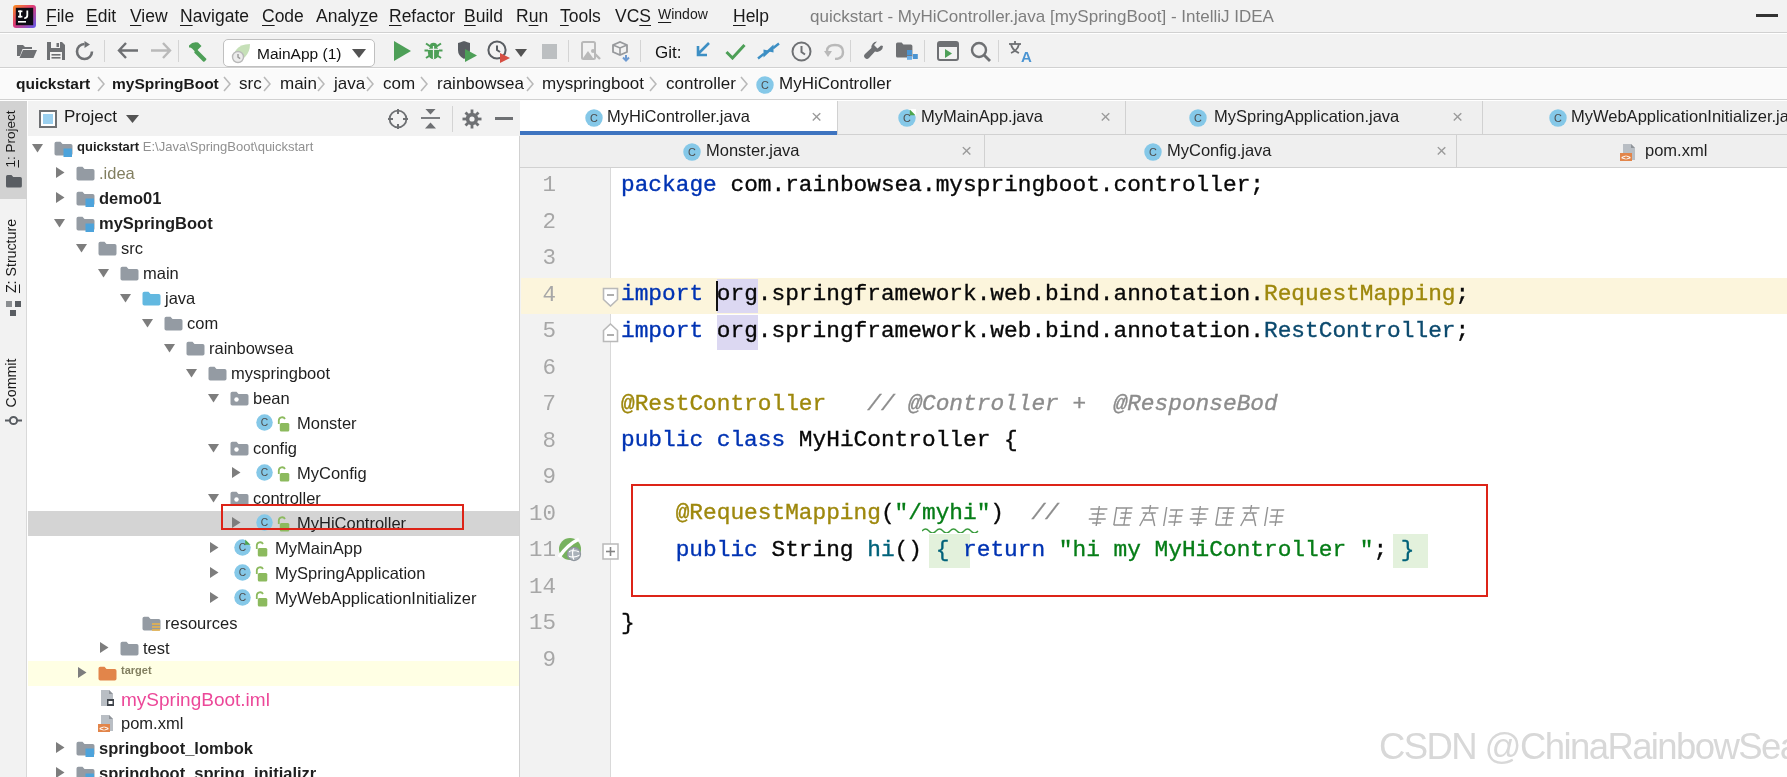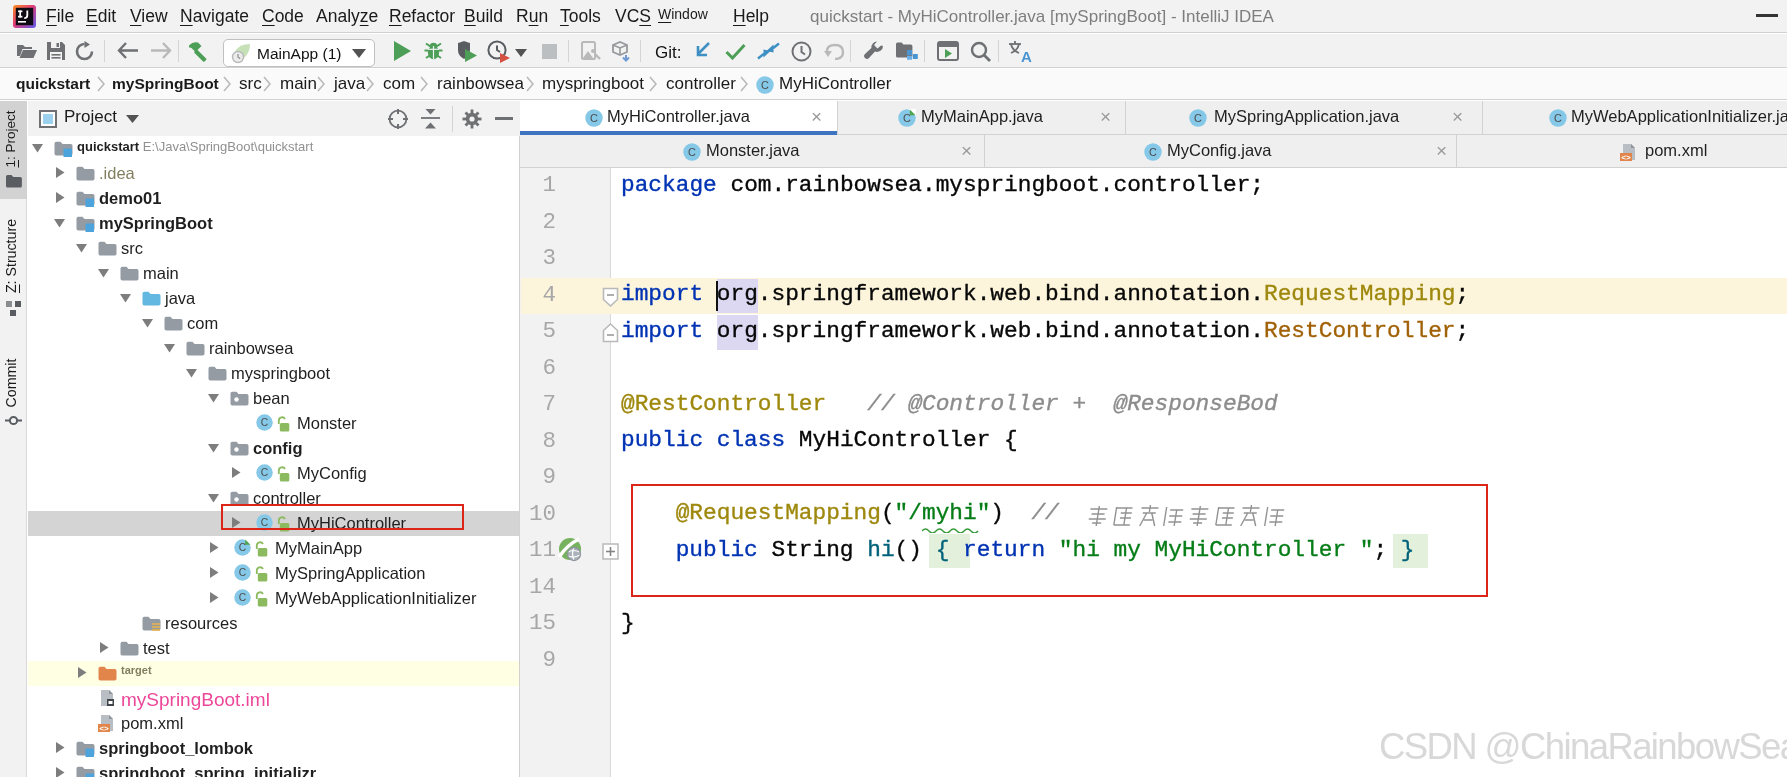--- a/index.html
+++ b/index.html
@@ -368,21 +368,21 @@
 <rect x="2.8" y="7" width="9.5" height="8.5" rx="1.5" fill="#8cba5e"></rect>
   </svg>
 <div class="ab" style="left:297px;top:413.5px;font-size:16.5px;font-weight:normal;color:#1f1f1f">Monster</div>
 <svg style="position:absolute;left:208px;top:444px" width="11" height="8.5">
     <polygon points="0,0 11,0 5.5,8.5" fill="#7d7d7d"></polygon>
   </svg>
 <svg style="position:absolute;left:230px;top:439px" width="19" height="19" viewBox="0 0 19 19">
     <path d="M0.5 4.5 q0-1.8 1.8-1.8 h4.2 l2.0 2.2 h8.2 q1.8 0 1.8 1.8 v8 q0 1.8-1.8 1.8 H2.3 q-1.8 0-1.8-1.8 z" fill="#949ba3"></path>
     <circle cx="6.5" cy="10.5" r="2.2" fill="#fff"></circle>
   </svg>
-<div class="ab" style="left:253px;top:438.5px;font-size:16.5px;font-weight:bold;color:#1f1f1f">config</div>
+<div class="ab" style="left:253px;top:438.5px;font-size:16.5px;font-weight:normal;color:#1f1f1f">config</div>
 <svg style="position:absolute;left:232px;top:467px" width="8.5" height="11">
     <polygon points="0,0 8.5,5.5 0,11" fill="#7d7d7d"></polygon>
   </svg>
 <svg style="position:absolute;left:256px;top:464px" width="17" height="17" viewBox="0 0 19 19">
     <circle cx="9.5" cy="9.5" r="9.2" fill="#85c8e8"></circle>
     <text x="9.5" y="13.8" font-family="Liberation Sans" font-size="11.5" fill="#4d4d4d" text-anchor="middle">C</text>
   </svg>
 <svg style="position:absolute;left:277px;top:466px" width="13" height="16" viewBox="0 0 13 16">
 <path d="M1.8 8 V4.4 A3.3 3.3 0 0 1 8 3" fill="none" stroke="#8cba5e" stroke-width="1.8"></path>
 <rect x="2.8" y="7" width="9.5" height="8.5" rx="1.5" fill="#8cba5e"></rect>
@@ -591,21 +591,21 @@
 <path d="M11.5 15 q4-3 11 0 M17 10.5 q-3 5 0 13 M11 19 q6 2.5 12-1" stroke="#fff" stroke-width="1.2" fill="none"></path>
 <circle cx="17" cy="17" r="6.5" fill="none" stroke="#8f969e" stroke-width="1.3"></circle>
   </svg>
 <svg class="ab" style="left:602px;top:543px" width="17" height="17" viewBox="0 0 17 17">
 <rect x="1" y="1" width="15" height="15" fill="#fff" stroke="#b9b9b9" stroke-width="1.5"></rect>
 <line x1="4" y1="8.5" x2="13" y2="8.5" stroke="#848484" stroke-width="1.6"></line>
     <line x1="8.5" y1="4" x2="8.5" y2="13" stroke="#848484" stroke-width="1.6"></line>
   </svg>
 <div class="mono ab" style="left:621.0px;top:171.5px"><span style="color:#0033b3;">package </span><span style="color:#080808;">com.rainbowsea.myspringboot.controller;</span></div>
 <div class="mono ab" style="left:621.0px;top:281.0px"><span style="color:#0033b3;">import </span><span style="color:#080808;">org.springframework.web.bind.annotation.</span><span style="color:#9e880d;">RequestMapping</span><span style="color:#080808;">;</span></div>
-<div class="mono ab" style="left:621.0px;top:317.5px"><span style="color:#0033b3;">import </span><span style="color:#080808;">org.springframework.web.bind.annotation.</span><span style="color:#a16207;">RestController</span><span style="color:#080808;">;</span></div>
+<div class="mono ab" style="left:621.0px;top:317.5px"><span style="color:#0033b3;">import </span><span style="color:#080808;">org.springframework.web.bind.annotation.</span><span style="color:#0c4a6e;">RestController</span><span style="color:#080808;">;</span></div>
 <div class="mono ab" style="left:621.0px;top:390.5px"><span style="color:#9e880d;">@RestController</span><span style="color:#080808;">   </span><span style="color:#8c8c8c;font-style:italic">// @Controller +  @ResponseBod</span></div>
 <div class="mono ab" style="left:621.0px;top:427.0px"><span style="color:#0033b3;">public class </span><span style="color:#080808;">MyHiController </span><span style="color:#080808;">{</span></div>
 <div class="mono ab" style="left:675.7px;top:500.0px"><span style="color:#9e880d;">@RequestMapping</span><span style="color:#080808;">(</span><span style="color:#067d17;">"/myhi"</span><span style="color:#080808;">)</span><span style="color:#080808;">  </span><span style="color:#8c8c8c;font-style:italic">//  </span></div>
 <svg class="ab" style="left:1086.1px;top:504.5px" width="22" height="22" viewBox="0 0 22 22">
 <g stroke="#929292" stroke-width="1.4" fill="none" transform="skewX(-9) translate(3,0)">
       <line x1="2" y1="4" x2="19" y2="4"></line>
       <line x1="10.5" y1="1" x2="10.5" y2="21"></line>
       <line x1="4" y1="9" x2="17" y2="9"></line>
       <line x1="2" y1="14" x2="19" y2="14"></line>
       <line x1="6" y1="18" x2="15" y2="18"></line>

